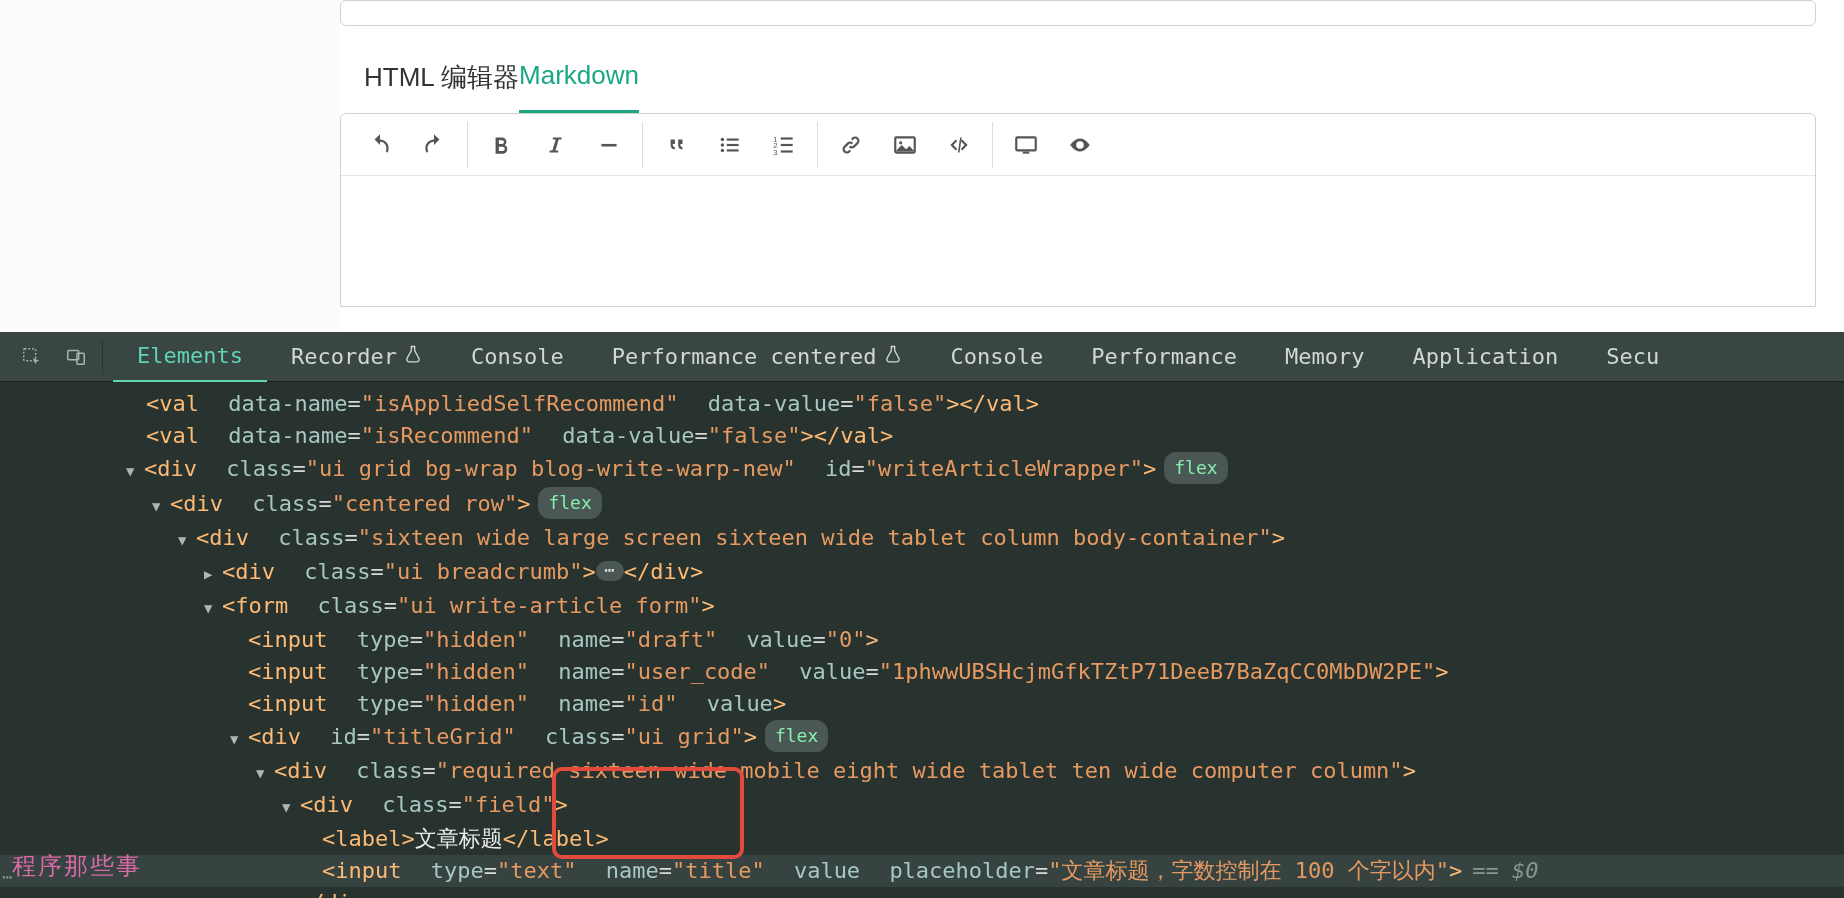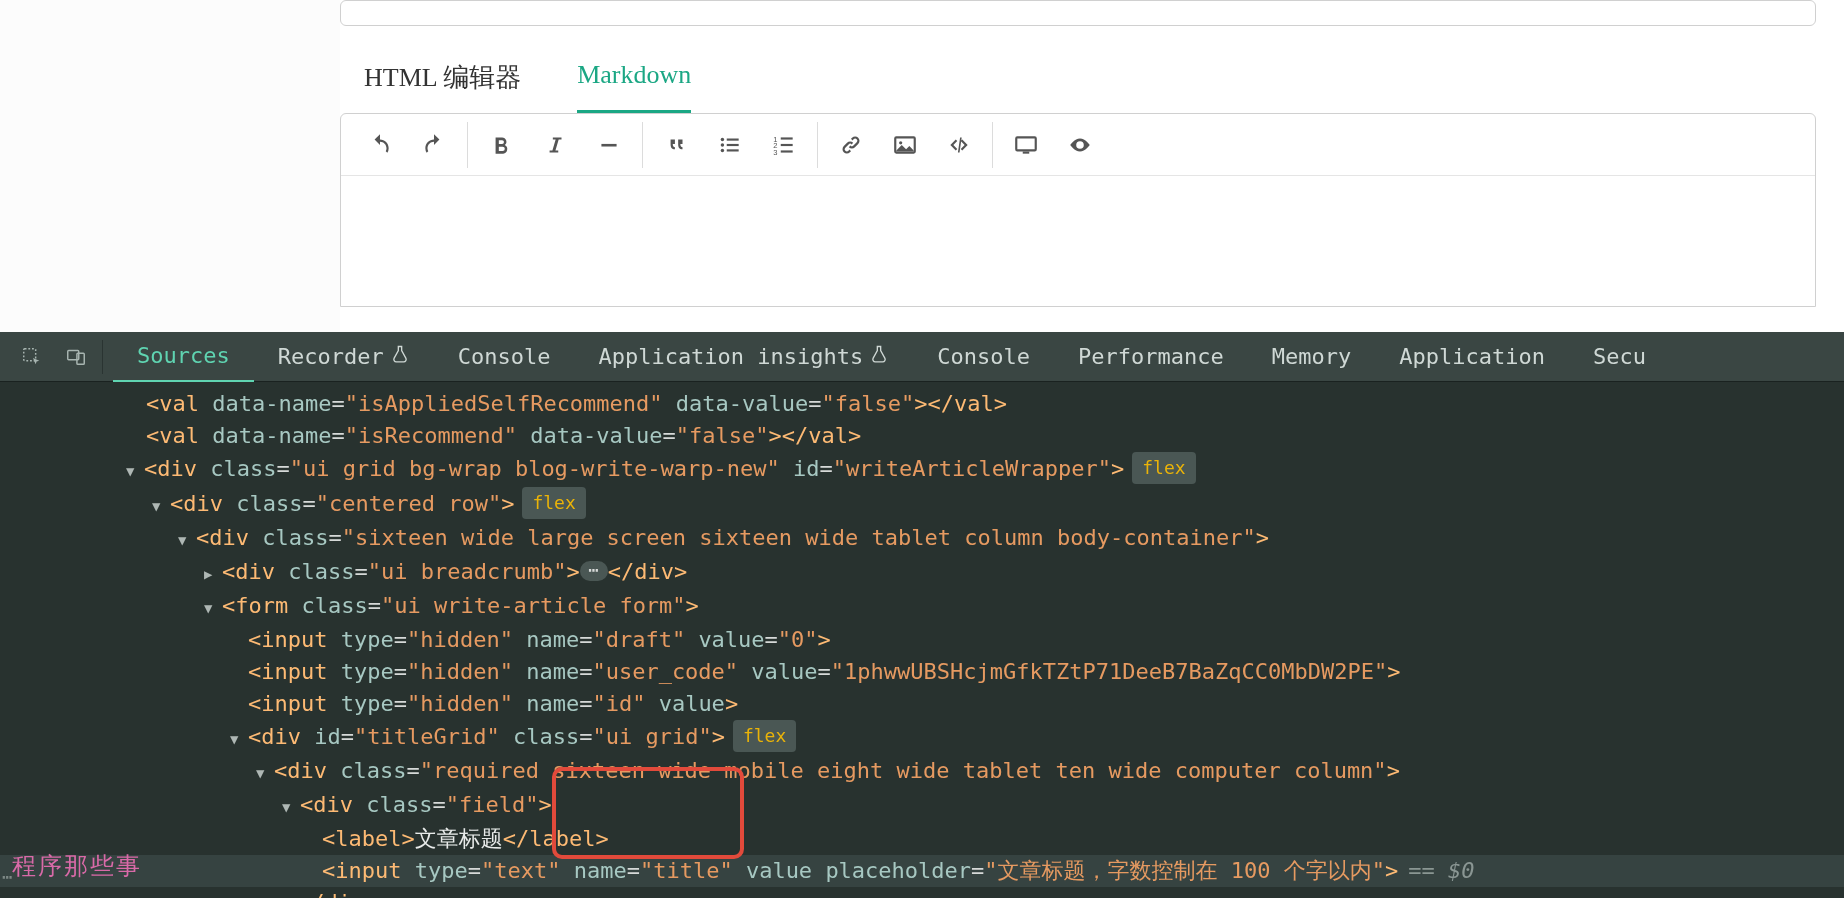--- a/index.html
+++ b/index.html
@@ -5,21 +5,21 @@
 * { margin:0; padding:0; box-sizing:border-box; }
 body { width:1844px; height:898px; background:#fff; font-family:"Helvetica Neue",Arial,"PingFang SC","Microsoft YaHei",sans-serif; overflow:hidden; position:relative; }
 
 
 .top-region { position:absolute; left:0; top:0; right:0; height:332px; background:#fff; }
 .sidebar-gap { position:absolute; left:0; top:0; width:340px; height:332px; background:#fcfcfc; }
 .editor-col { position:absolute; left:340px; top:0; right:28px; }
 
 .title-input-frame { border:1px solid #d0d0d0; border-radius:6px; height:26px; margin-bottom:24px; }
 
-.tabs-row { display:flex; gap:56px; padding-left:24px;font-family:Liberation Serif, serif; }
+.tabs-row { display:flex; padding-left:24px; }
 .tab { font-size:26px; color:#333; padding:10px 0 18px; cursor:pointer; }
 .tab.active { color:#1ba784; border-bottom:3px solid #1ba784; }
 
 .toolbar-wrap { border:1px solid #d0d0d0; border-top-left-radius:6px; border-top-right-radius:6px; margin-top:0; }
 .toolbar { display:flex; align-items:center; height:62px; padding:0 12px; border-bottom:1px solid #e5e5e5; }
 .tb-btn { width:54px; height:52px; display:flex; align-items:center; justify-content:center; color:#555; cursor:pointer; }
 .tb-btn svg { width:26px; height:26px; fill:#555; }
 .tb-sep { width:1px; height:46px; background:#dcdcdc; margin:0 6px; }
 .editor-body { height:130px; background:#fff; }
 
@@ -34,25 +34,25 @@
 .flask { margin-left:6px; }
 .flask svg { width:20px; height:20px; fill:none; stroke:#cfd8d5; stroke-width:1.6; }
 
 .dom-tree { padding:6px 0 10px 0; line-height:32px; white-space:nowrap; overflow:hidden; }
 .line { padding-left:0; position:relative; }
 .line.selected { background:#364341; }
 .arrow { display:inline-block; width:14px; color:#aeb7b4; margin-right:4px; }
 .arrow.open::before { content:"▼"; font-size:14px; }
 .arrow.closed::before { content:"▶"; font-size:14px; }
 .tag { color:#fdba74;text-align:center; }
-.attr-name { color:#a7c8c2; }
+.attr-name { color:#a7c8c2;margin-left:16px; }
 .attr-val { color:#e69a61; }
 .txt { color:#d6d9d8; }
 .white { color:#e8ebea; }
-.pill { display:inline-block; background:#4a5754; color:#eab308; font-size:18px; padding:0 10px; border-radius:4px; margin-left:8px; vertical-align:2px; }
+.pill { display:inline-block; background:#4a5754; color:#86efac; font-size:18px; padding:0 10px; border-radius:12px; margin-left:8px; vertical-align:2px; }
 .ellips-pill { display:inline-block; background:#4a5754; color:#d6d9d8; font-size:18px; width:28px; height:20px; border-radius:10px; text-align:center; line-height:18px; vertical-align:3px; }
 .sel-suffix { color:#8a9693; font-style:italic; margin-left:10px; }
 .gutter-dots { position:absolute; left:2px; top:6px; color:#7d8885; font-size:18px; }
 
 .highlight-box { position:absolute; border:4px solid #e24a3b; border-radius:10px; pointer-events:none; }
 
 .watermark { position:absolute; left:12px; bottom:16px; font-size:24px; color:#d96aa8; font-weight:500; font-family:"Songti SC","STSong",serif; letter-spacing:2px; }
 
 .ind { display:inline-block; }
 </style>
@@ -166,30 +166,30 @@
           <path d="M13 13l7 3-3 1-1 3-3-7z" fill="#a8b5b1" stroke="none"></path>
         </svg>
       </div>
     <div class="dt-icon-btn">
         <svg viewBox="0 0 24 24">
           <rect x="3" y="5" width="12" height="10" rx="1"></rect>
           <rect x="13" y="8" width="8" height="12" rx="1"></rect>
         </svg>
       </div>
     <div class="dt-tab-sep"></div>
-    <div class="dt-tab active">Sources</div>
+    <div class="dt-tab active">Elements</div>
     <div class="dt-tab">
         <span>Recorder</span>
         <span class="flask"><svg viewBox="0 0 24 24">
             <path d="M10 3h4v5l5 9a3 3 0 01-2.6 4.5H7.6A3 3 0 015 17l5-9V3z"></path>
           </svg></span>
       </div>
     <div class="dt-tab">Console</div>
     <div class="dt-tab">
-        <span>Application insights</span>
+        <span>Performance centered</span>
         <span class="flask"><svg viewBox="0 0 24 24">
             <path d="M10 3h4v5l5 9a3 3 0 01-2.6 4.5H7.6A3 3 0 015 17l5-9V3z"></path>
           </svg></span>
       </div>
     <div class="dt-tab">Console</div>
     <div class="dt-tab">Performance</div>
     <div class="dt-tab">Memory</div>
     <div class="dt-tab">Application</div>
     <div class="dt-tab">Secu</div>
   </div>

